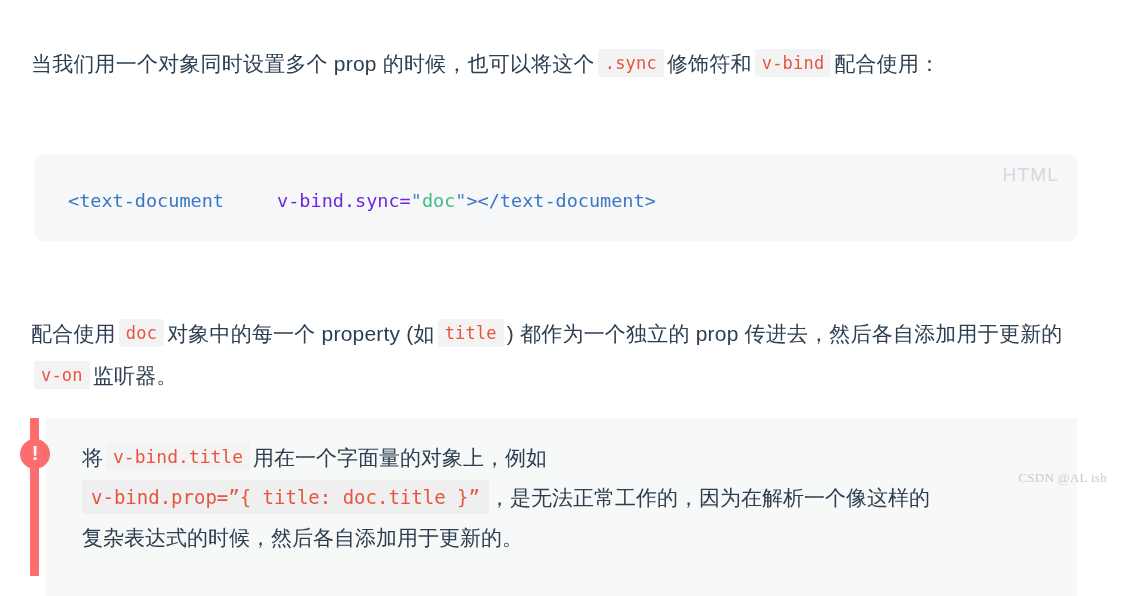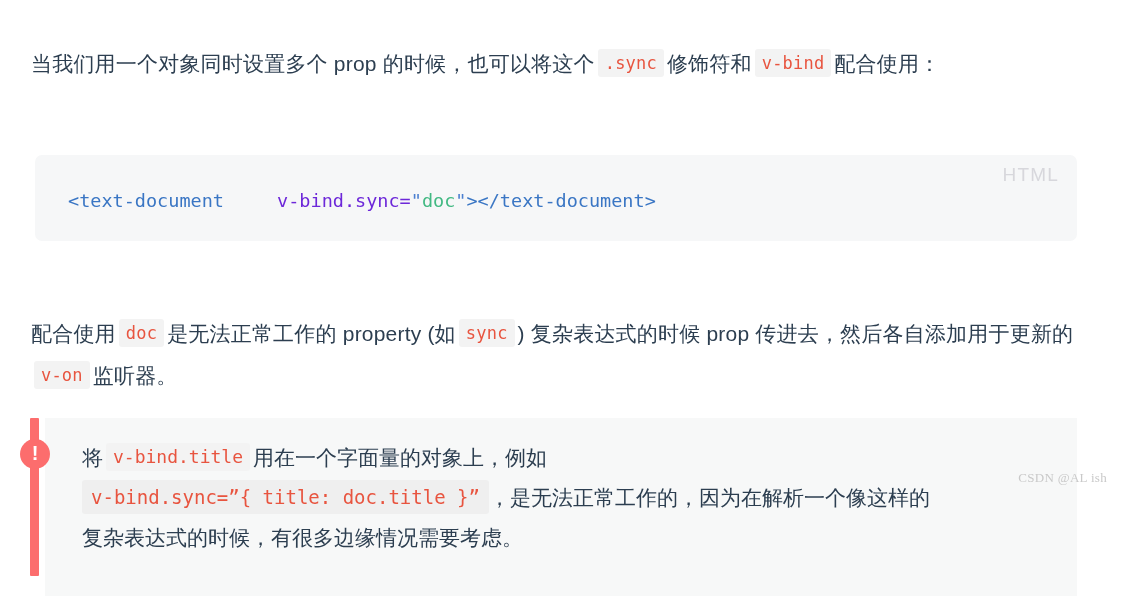--- a/index.html
+++ b/index.html
@@ -167,28 +167,28 @@
 
 <div class="page">
 
   <p class="para" id="para-1"><span>当我们用一个对象同时设置多个 prop 的时候，也可以将这个</span><code class="chip">.sync</code><span>修饰符和</span><code class="chip">v-bind</code><span>配合使用：</span></p>
 
   <div class="codeblock">
     <span class="lang">HTML</span>
     <pre><span class="tok-tag">&lt;text-document </span><span class="tok-attr">v-bind.sync=</span><span class="tok-punct">"</span><span class="tok-str">doc</span><span class="tok-punct">"</span><span class="tok-tag">&gt;</span><span class="tok-tag">&lt;/text-document&gt;</span></pre>
   </div>
 
-  <p class="para" id="para-2"><span>配合使用</span><code class="chip">doc</code><span>是无法正常工作的 property (如</span><code class="chip">sync</code><span>) 复杂表达式的时候 prop 传进去，然后各自添加用于更新的</span><code class="chip">v-on</code><span>监听器。</span></p>
+  <p class="para" id="para-2"><span>配合使用</span><code class="chip">doc</code><span>对象中的每一个 property (如</span><code class="chip">title</code><span>) 都作为一个独立的 prop 传进去，然后各自添加用于更新的</span><code class="chip">v-on</code><span>监听器。</span></p>
 
   <div class="callout"></div>
   <div class="callout-bar"></div>
   <div class="callout-badge">
     <span class="bang">!</span>
   </div>
   <div class="callout-body">
     <div><span>将</span><code class="chip">v-bind.title</code><span>用在一个字面量的对象上，例如</span></div>
-    <div><code class="chip-long">v-bind.sync=”{ title: doc.title }”</code><span>，是无法正常工作的，因为在解析一个像这样的</span></div>
-    <div>复杂表达式的时候，有很多边缘情况需要考虑。</div>
+    <div><code class="chip-long">v-bind.prop=”{ title: doc.title }”</code><span>，是无法正常工作的，因为在解析一个像这样的</span></div>
+    <div>复杂表达式的时候，然后各自添加用于更新的。</div>
   </div>
 
   <div class="watermark">CSDN @AL ish</div>
 
 </div>
 
 </body></html>

